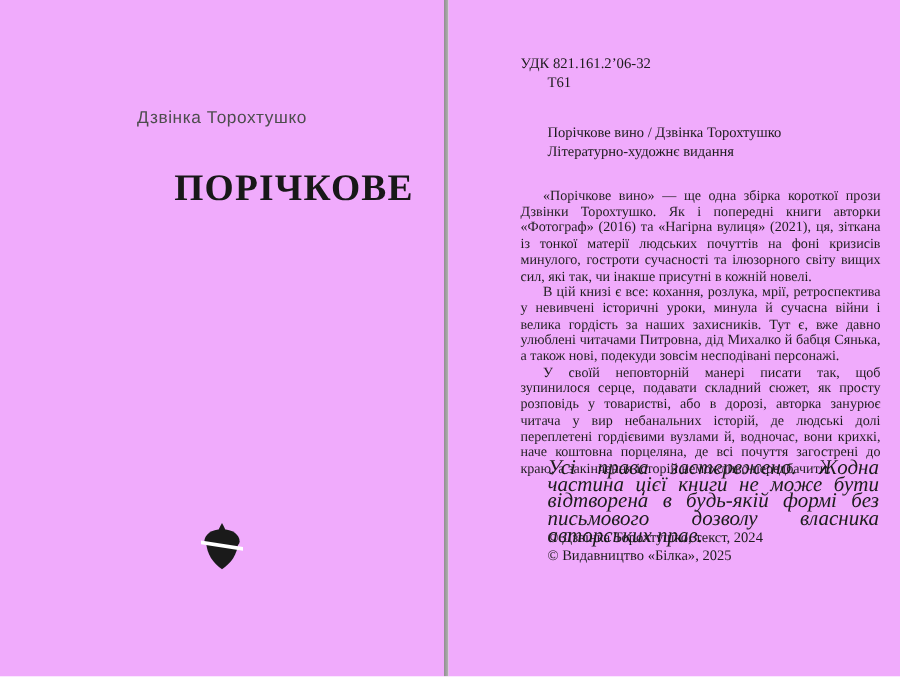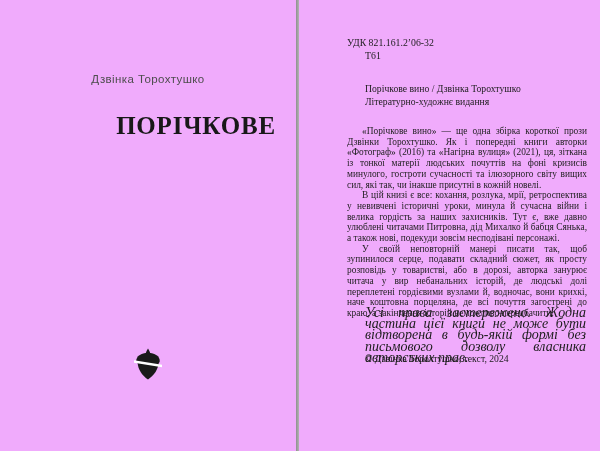--- a/index.html
+++ b/index.html
@@ -117,17 +117,18 @@
     <div class="annotation">
       <p>«Порічкове вино» — ще одна збірка короткої прози Дзвінки Торохтушко. Як і попередні книги авторки «Фотограф» (2016) та «Нагірна вулиця» (2021), ця, зіткана із тонкої матерії людських почуттів на фоні кризисів минулого, гостроти сучасності та ілюзорного світу вищих сил, які так, чи інакше присутні в кожній новелі.</p>
       <p>В цій книзі є все: кохання, розлука, мрії, ретроспектива у невивчені історичні уроки, минула й сучасна війни і велика гордість за наших захисників. Тут є, вже давно улюблені читачами Питровна, дід Михалко й бабця Сянька, а також нові, подекуди зовсім несподівані персонажі.</p>
       <p>У своїй неповторній манері писати так, щоб зупинилося серце, подавати складний сюжет, як просту розповідь у товаристві, або в дорозі, авторка занурює читача у вир небанальних історій, де людські долі переплетені гордієвими вузлами й, водночас, вони крихкі, наче коштовна порцеляна, де всі почуття загострені до краю, а закінчення історій неможливо передбачити.</p>
     </div>
 
     <div class="rights">Усі права застережено. Жодна частина цієї книги не може бути відтворена в будь-якій формі без письмового дозволу власника авторських прав.</div>
 
     <div class="copyright">
       <div>© Дзвінка Торохтушко, текст, 2024</div>
+      <div>© Видавництво «Білка», 2025</div>
     </div>
 
   </div>
 
 </div>
 
 </body></html>

